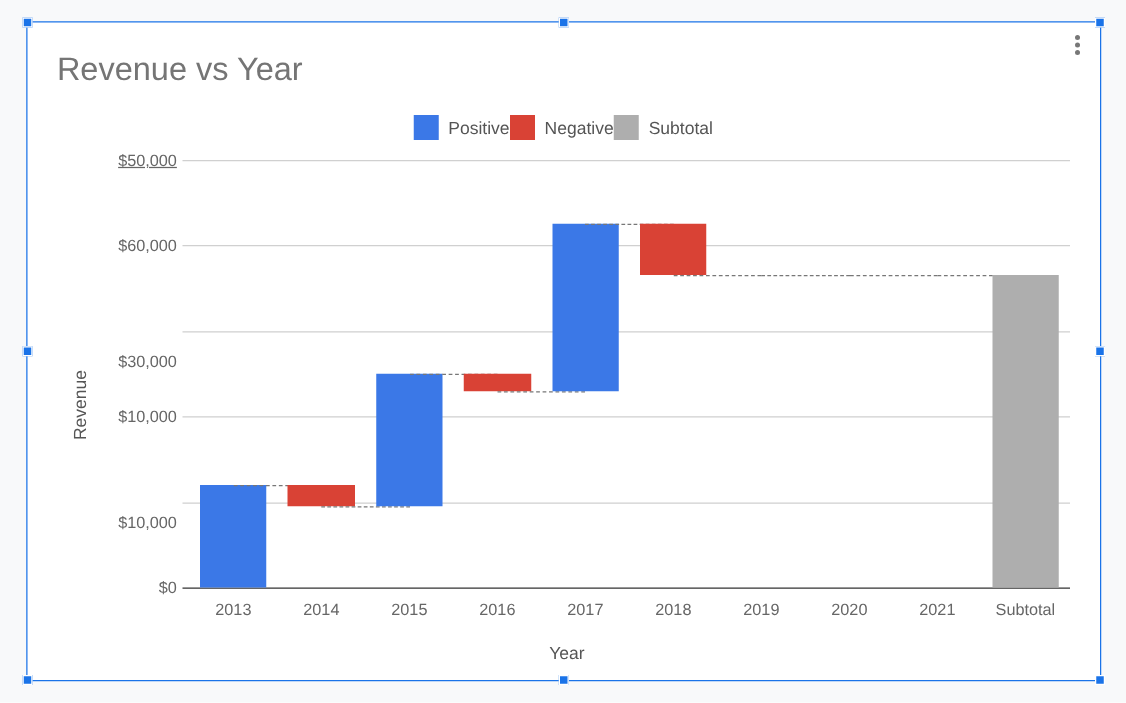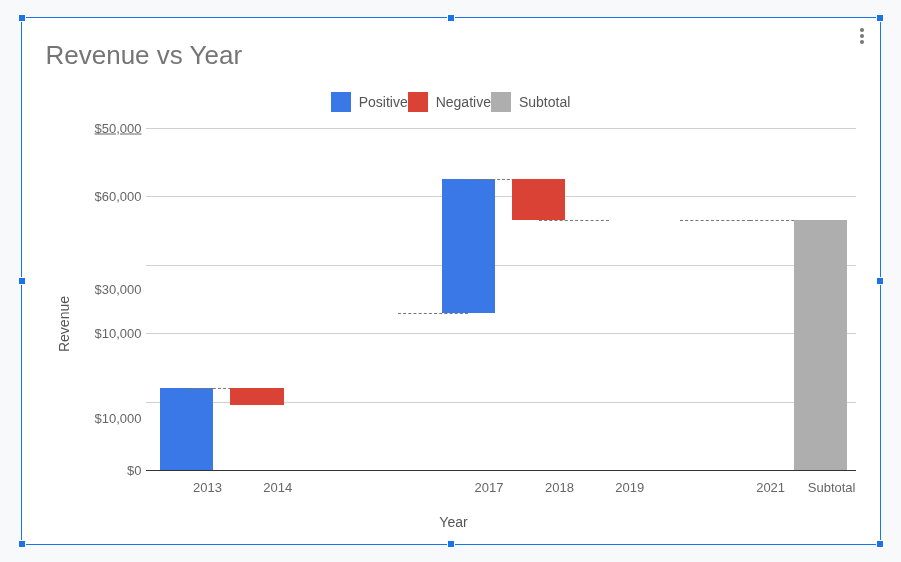--- a/index.html
+++ b/index.html
@@ -163,21 +163,21 @@
     border-top: 1px dashed #777;
     left: 0;
     width: 100%;
     pointer-events: none;
   }
 
   .xtick {
     position: absolute;
     top: calc(100% + 10px);
     left: 0; right: 0;
-    text-align: right;
+    text-align: center;
     color: var(--tick);
     font-size: 13px;
     white-space: nowrap;
   }
 </style>
 </head>
 <body>
 
 <div class="chart-card">
   <div class="sel-handle tl"></div>
@@ -233,35 +233,50 @@
         <div class="bars">
           <div class="slot" style="left: 0%; width: 10%;">
             <div class="bar pos" style="top: 76%; height: 24%;"></div>
             <div class="xtick">2013</div>
           </div>
           <div class="slot" style="left: 10%; width: 10%;">
             <div class="connector" style="top: 76%; left: -50%; width: 100%;"></div>
             <div class="bar neg" style="top: 76%; height: 5%;"></div>
             <div class="xtick">2014</div>
           </div>
+          <div class="slot" style="left: 20%; width: 10%;">
+            <div class="connector" style="top: 81%; left: -50%; width: 100%;"></div>
+            <div class="bar pos" style="top: 50%; height: 31%;"></div>
+            <div class="xtick">2015</div>
+          </div>
+          <div class="slot" style="left: 30%; width: 10%;">
+            <div class="connector" style="top: 50%; left: -50%; width: 100%;"></div>
+            <div class="bar neg" style="top: 50%; height: 4%;"></div>
+            <div class="xtick">2016</div>
+          </div>
           <div class="slot" style="left: 40%; width: 10%;">
             <div class="connector" style="top: 54%; left: -50%; width: 100%;"></div>
             <div class="bar pos" style="top: 15%; height: 39%;"></div>
             <div class="xtick">2017</div>
           </div>
           <div class="slot" style="left: 50%; width: 10%;">
             <div class="connector" style="top: 15%; left: -50%; width: 100%;"></div>
             <div class="bar neg" style="top: 15%; height: 12%;"></div>
             <div class="xtick">2018</div>
           </div>
           <div class="slot" style="left: 60%; width: 10%;">
             <div class="connector" style="top: 27%; left: -50%; width: 100%;"></div>
             <div class="bar pos" style="top: 27%; height: 0%;"></div>
             <div class="xtick">2019</div>
           </div>
+          <div class="slot" style="left: 70%; width: 10%;">
+            <div class="connector" style="top: 27%; left: -50%; width: 100%;"></div>
+            <div class="bar pos" style="top: 27%; height: 0%;"></div>
+            <div class="xtick">2020</div>
+          </div>
           <div class="slot" style="left: 80%; width: 10%;">
             <div class="connector" style="top: 27%; left: -50%; width: 100%;"></div>
             <div class="bar pos" style="top: 27%; height: 0%;"></div>
             <div class="xtick">2021</div>
           </div>
           <div class="slot" style="left: 90%; width: 10%;">
             <div class="connector" style="top: 27%; left: -50%; width: 100%;"></div>
             <div class="bar sub" style="top: 27%; height: 73%;"></div>
             <div class="xtick">Subtotal</div>
           </div>

